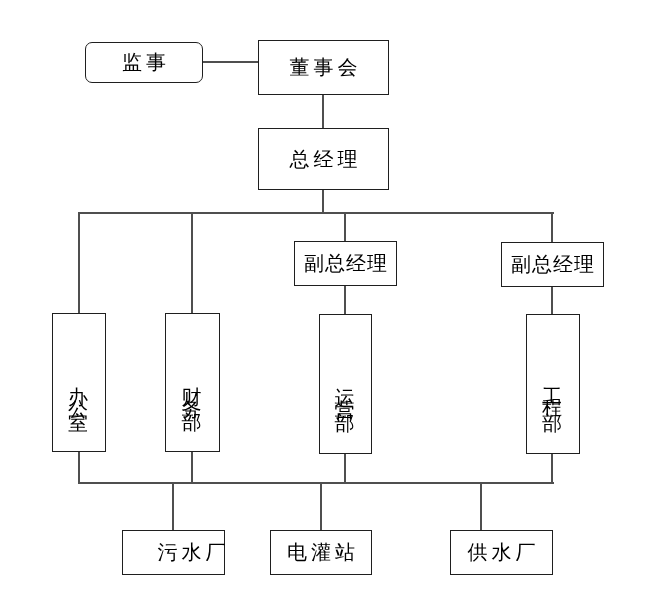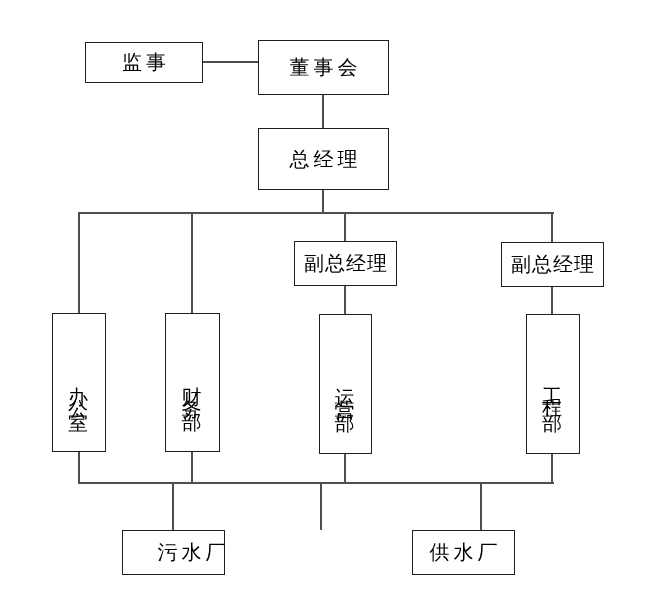--- a/index.html
+++ b/index.html
@@ -63,36 +63,37 @@
   <div class="line" style="left:551px; top:287px; width:2px; height:27px;"></div>
   <div class="line" style="left:78px; top:452px; width:2px; height:30px;"></div>
   <div class="line" style="left:191px; top:452px; width:2px; height:30px;"></div>
   <div class="line" style="left:344px; top:454px; width:2px; height:28px;"></div>
   <div class="line" style="left:551px; top:454px; width:2px; height:28px;"></div>
   <div class="line" style="left:78px; top:482px; width:476px; height:2px;"></div>
   <div class="line" style="left:172px; top:484px; width:2px; height:46px;"></div>
   <div class="line" style="left:320px; top:484px; width:2px; height:46px;"></div>
   <div class="line" style="left:480px; top:484px; width:2px; height:46px;"></div>
 
-  <div class="node" style="left:85px; top:42px; width:118px; height:41px;">监事</div>
+  <div class="node" style="left:85px; top:42px; width:118px; height:41px;border-radius:7px;">监事</div>
 
   <div class="node" style="left:258px; top:40px; width:131px; height:55px;">董事会</div>
 
   <div class="node" style="left:258px; top:128px; width:131px; height:62px;">总经理</div>
 
   <div class="node" style="left:294px; top:241px; width:103px; height:45px; letter-spacing:1px; padding-left:1px;">副总经理</div>
 
   <div class="node" style="left:501px; top:242px; width:103px; height:45px; letter-spacing:1px; padding-left:1px;">副总经理</div>
 
   <div class="node vertical" style="left:52px; top:313px; width:54px; height:139px;">办公室</div>
 
   <div class="node vertical" style="left:165px; top:313px; width:55px; height:139px;">财务部</div>
 
   <div class="node vertical" style="left:319px; top:314px; width:53px; height:140px;">运营部</div>
 
   <div class="node vertical" style="left:526px; top:314px; width:54px; height:140px;">工程部</div>
 
   <div class="node" style="left:122px; top:530px; width:103px; height:45px;padding-left:40px;">污水厂</div>
 
+  <div class="node" style="left:270px; top:530px; width:102px; height:45px;">电灌站</div>
 
-  <div class="node" style="left:412px; top:530px; width:103px; height:45px;font-family:Liberation Mono, monospace;">供水厂</div>
+  <div class="node" style="left:450px; top:530px; width:103px; height:45px;font-family:Liberation Mono, monospace;">供水厂</div>
 
 </div>
 
 </body></html>

